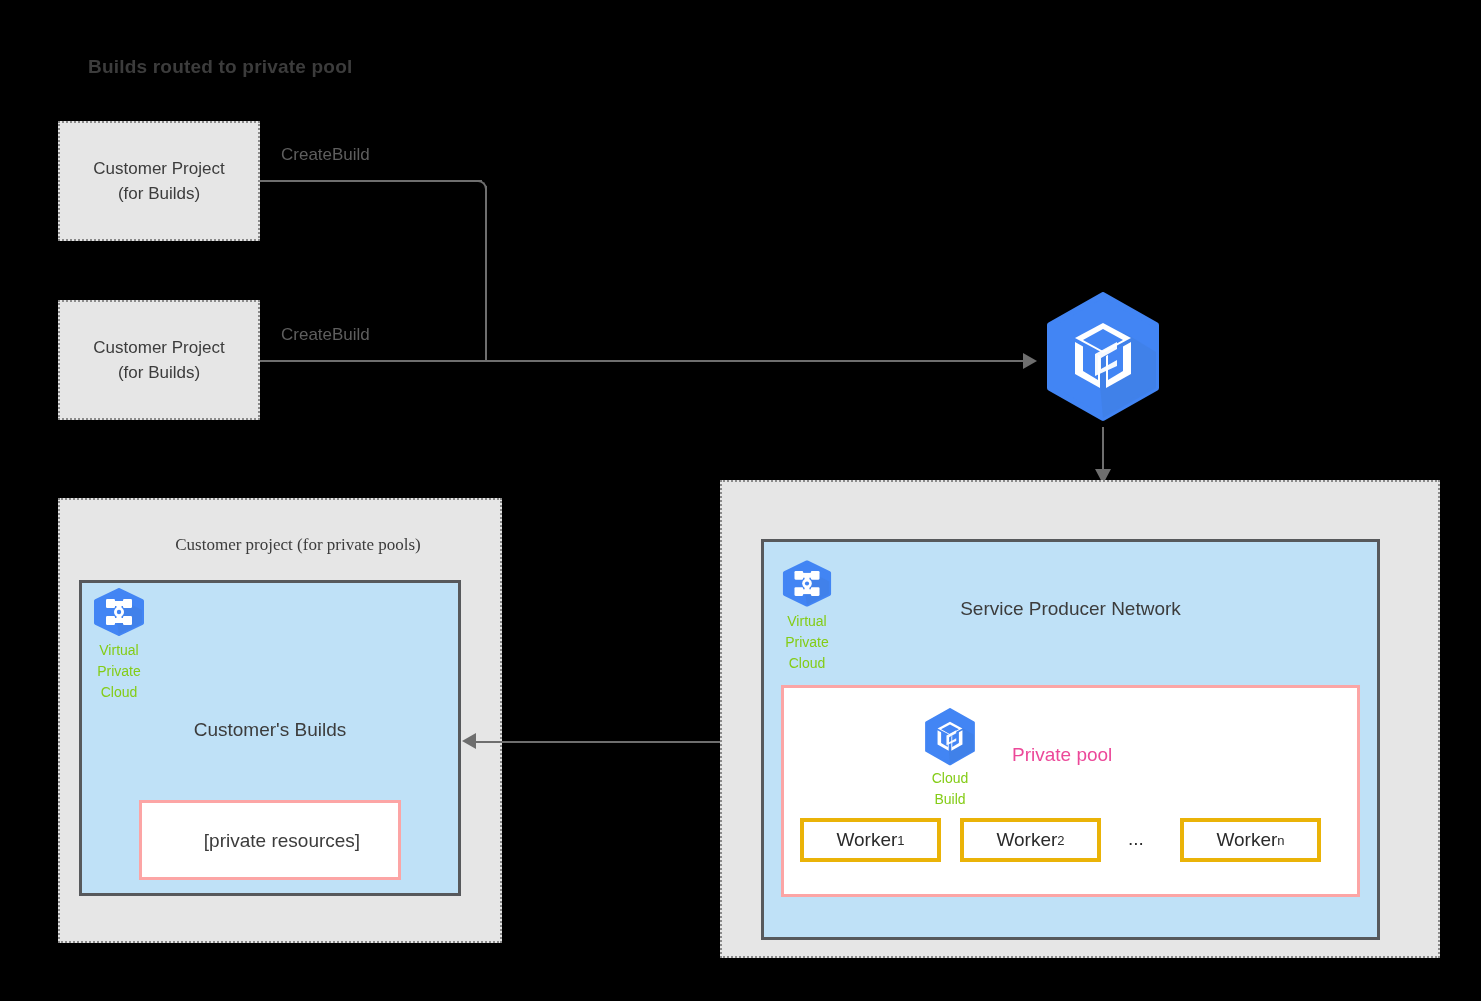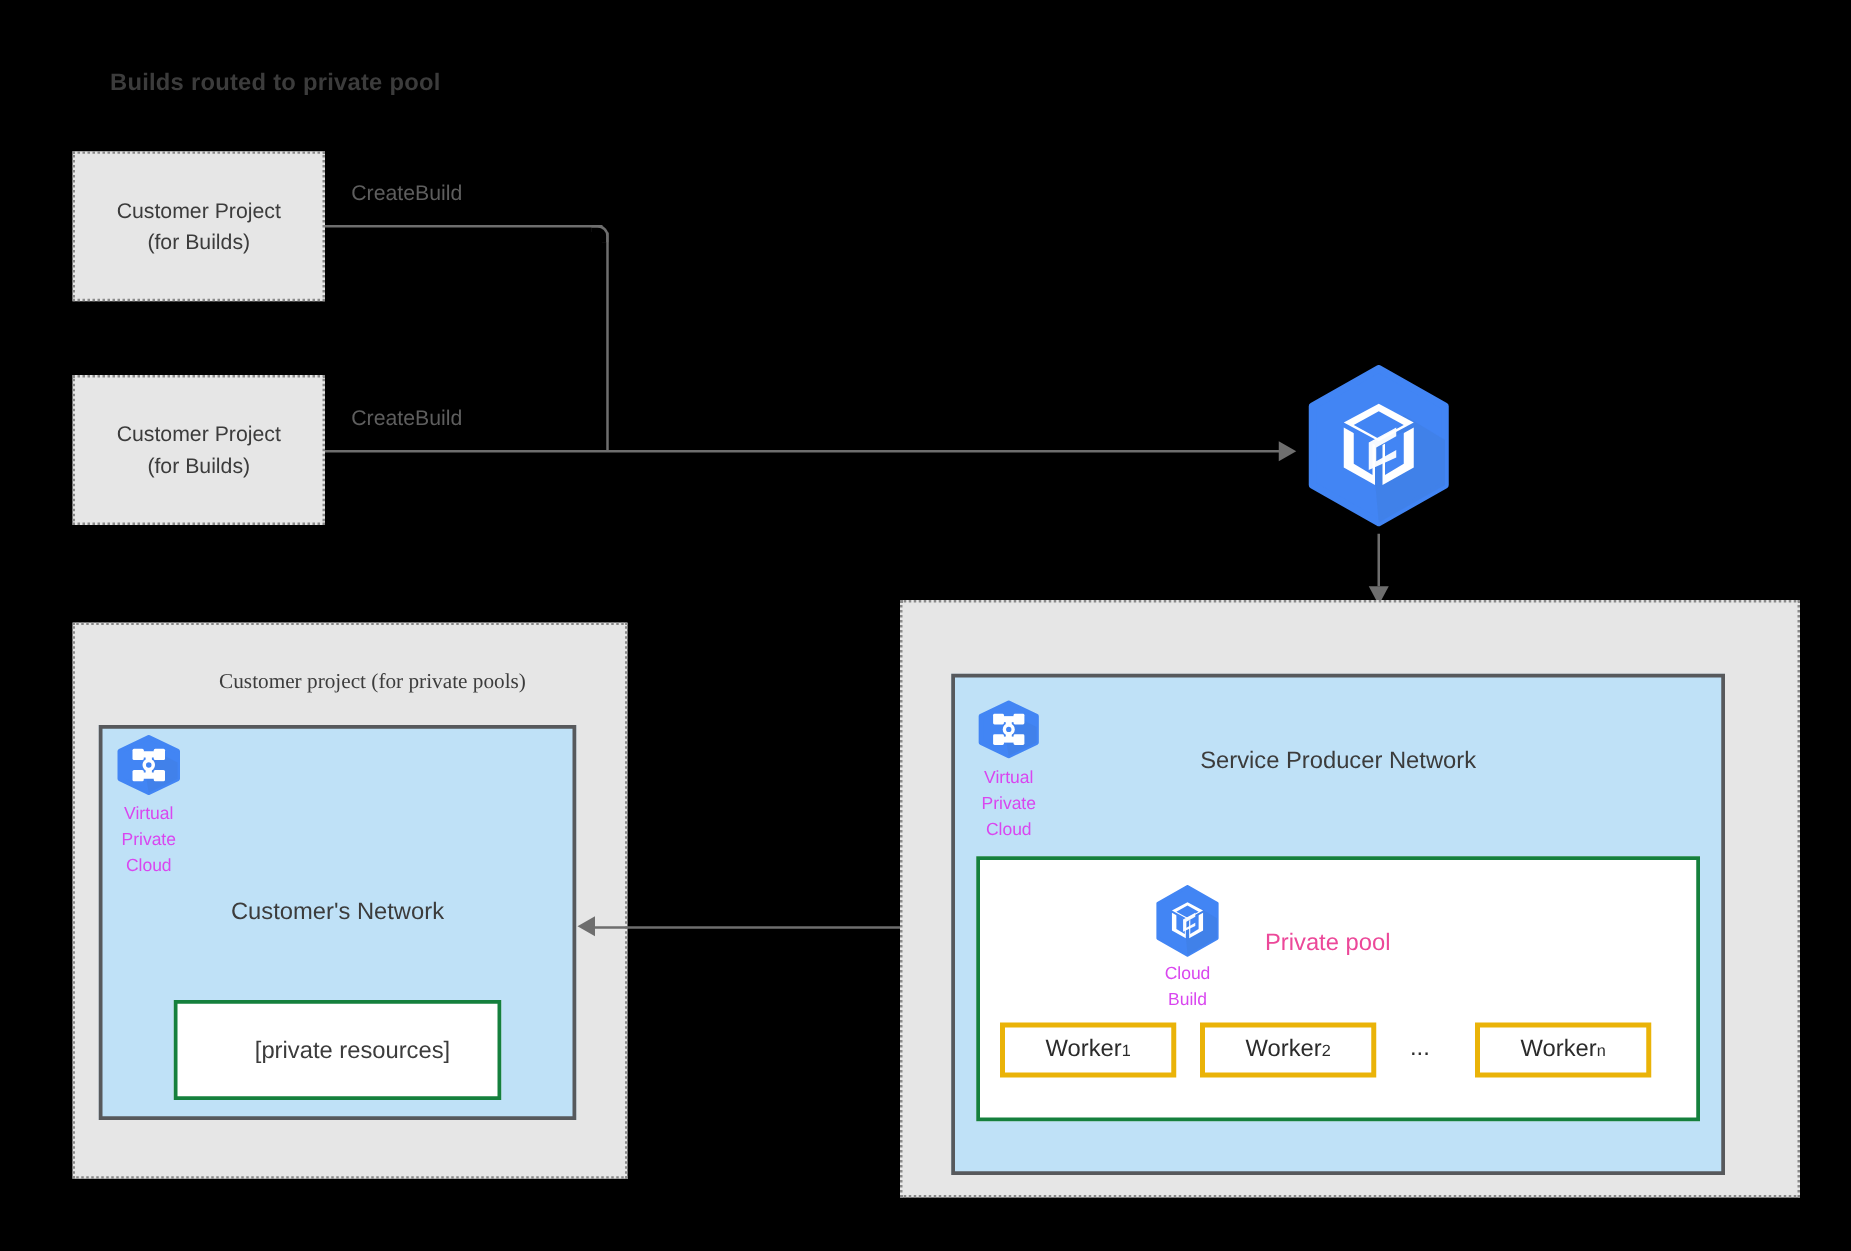--- a/index.html
+++ b/index.html
@@ -37,21 +37,21 @@
   .dotted-gray {
     background: #e6e6e6;
     border: 2px dotted #8a8a8a;
   }
   .solid-blue {
     background: #bfe1f7;
     border: 3px solid #57595c;
   }
   .solid-white {
     background: #ffffff;
-    border: 3px solid #15803d;
+    border: 3px solid #fca5a5;
     padding-left: 24px;
   }
 
   .box-label {
     position: absolute;
     width: 100%;
     text-align: center;
     color: #3c3c3c;
     font-size: 17px;
     line-height: 24px;
@@ -121,21 +121,21 @@
   
   .gcp-icon {
     position: absolute;
   }
   .icon-caption {
     position: absolute;
     width: 100%;
     text-align: center;
     font-size: 14px;
     line-height: 21px;
-    color: #d946ef;
+    color: #84cc16;
   }
 
   
   .worker {
     position: absolute;
     box-sizing: border-box;
     background: #ffffff;
     border: 4px solid #eab308;
     display: flex;
     align-items: center;
@@ -232,21 +232,21 @@
         <rect x="24.5" y="16" width="5" height="16"></rect>
         <circle cx="27" cy="24" r="5"></circle>
       </g>
       <circle cx="27" cy="24" r="2.2" fill="#4285f4"></circle>
     </svg>
   </div>
   <div class="icon-caption" style="left:78px; top:640px; width:82px;">Virtual</div>
   <div class="icon-caption" style="left:78px; top:661px; width:82px;">Private</div>
   <div class="icon-caption" style="left:78px; top:682px; width:82px;">Cloud</div>
 
-  <div class="box-label" style="left:79px; top:718px; width:382px; font-size:19px;">Customer's Network</div>
+  <div class="box-label" style="left:79px; top:718px; width:382px; font-size:19px;">Customer's Builds</div>
 
   <div class="box solid-white center-text" style="left:139px; top:800px; width:262px; height:80px; font-size:19px;">[private resources]</div>
 
   <div class="arrow-left" style="left:462px; top:733px;"></div>
   <div class="hline" style="left:474px; top:741px; width:285px;"></div>
   <div class="arrow-right" style="left:745px; top:733px;"></div>
 
   <div class="box dotted-gray" style="left:720px; top:480px; width:720px; height:478px;"></div>
 
   <div class="box solid-blue" style="left:761px; top:539px; width:619px; height:401px;"></div>

